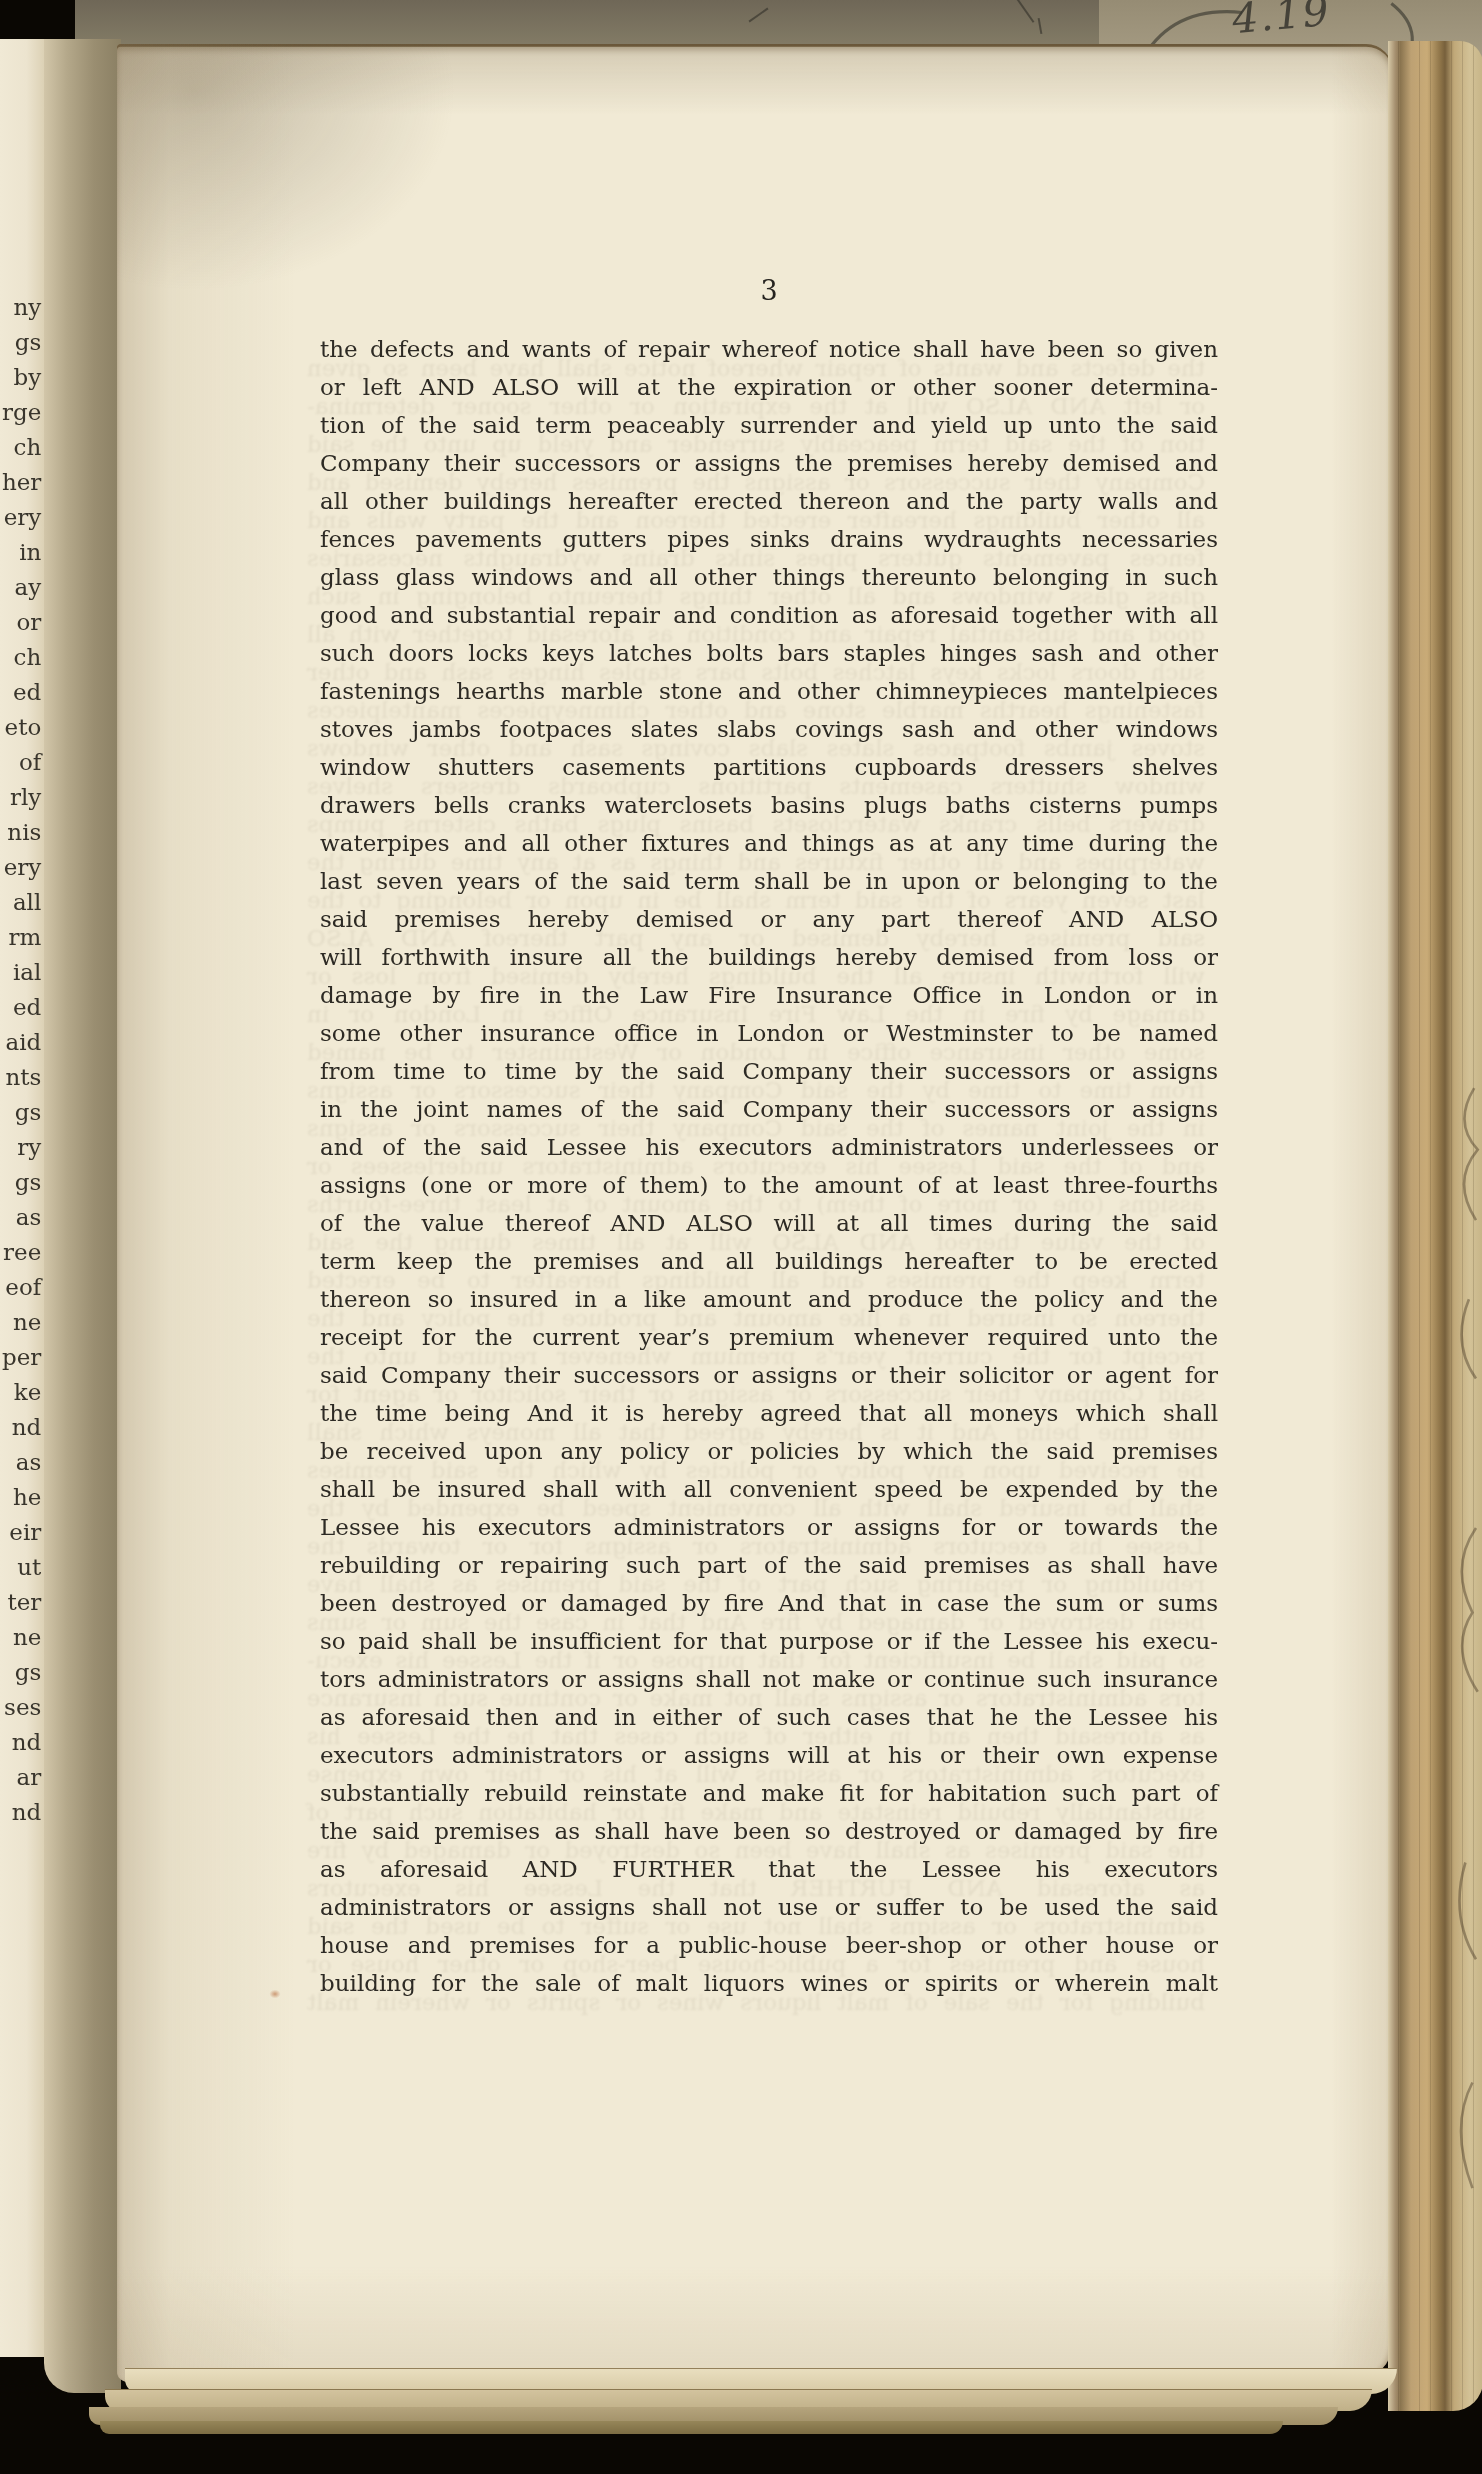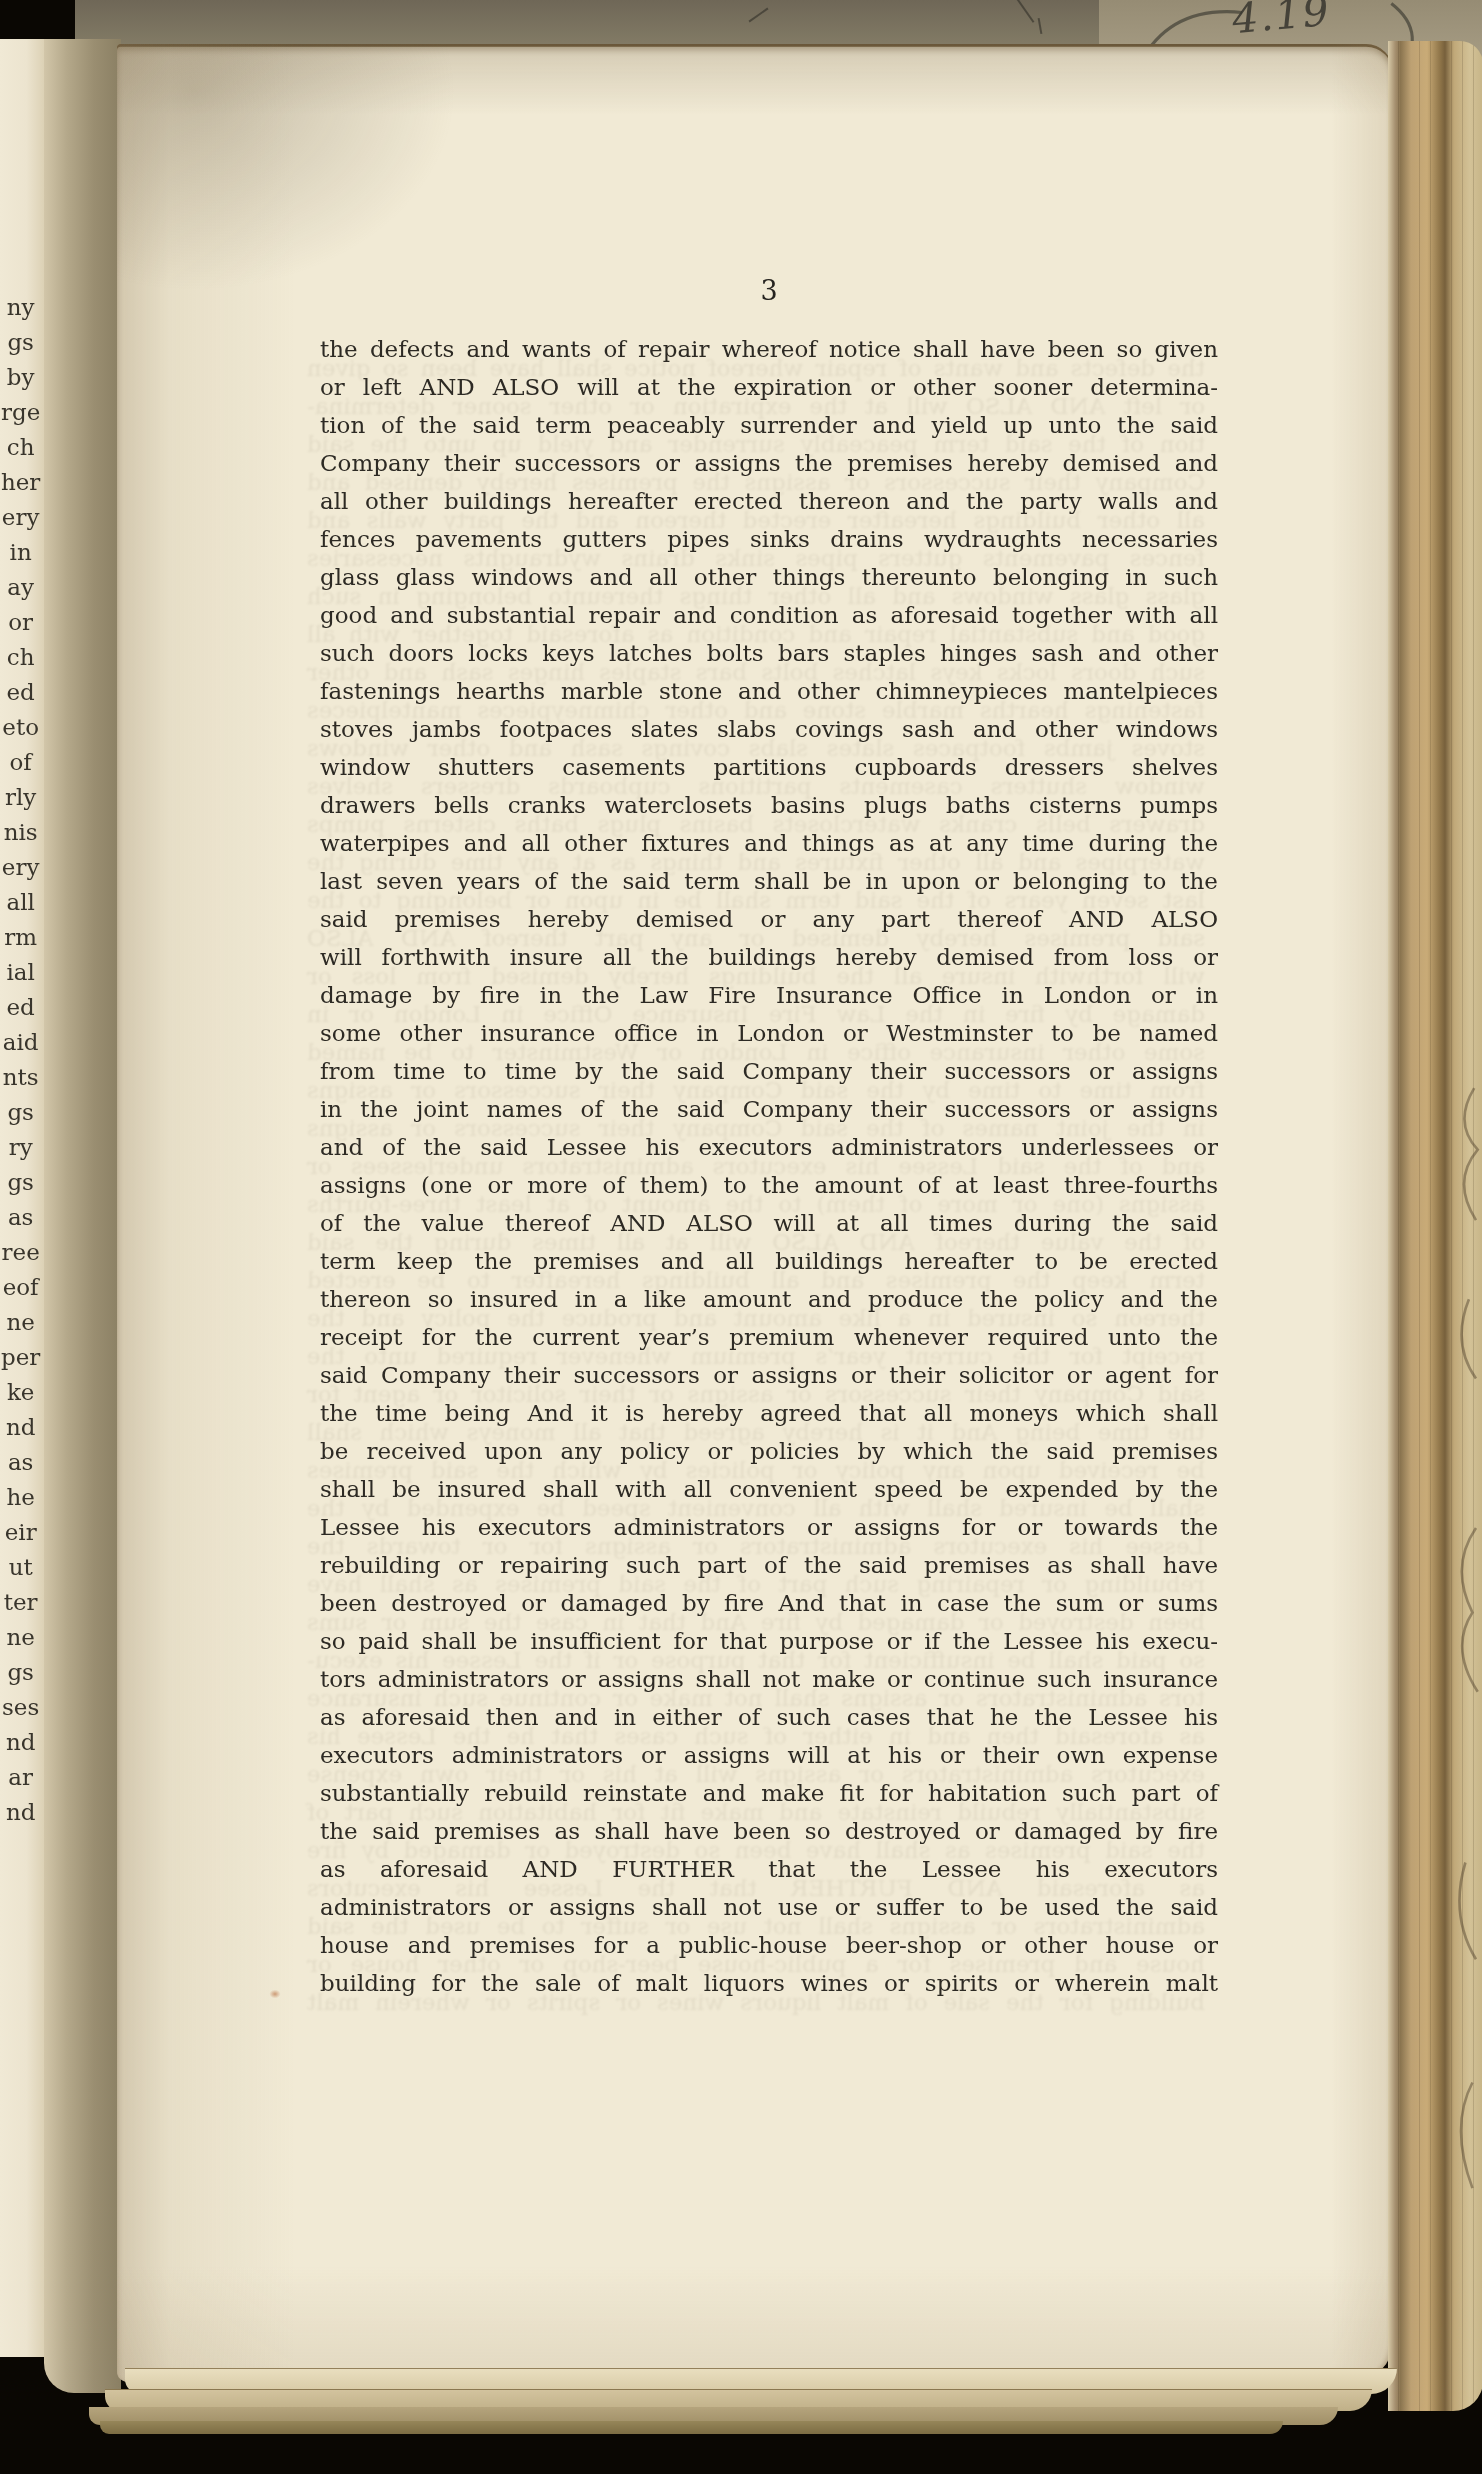--- a/index.html
+++ b/index.html
@@ -27,21 +27,21 @@
   .ink-mark.m2 { left:1010px; top:9px; width:30px; transform:rotate(55deg); }
   .ink-mark.m3 { left:1032px; top:25px; width:16px; transform:rotate(80deg); }
 
   
   .left-page {
     position:absolute; left:0; top:39px; width:44px; height:2318px;
     background:linear-gradient(90deg,#f0e9d5 0%,#ece4cf 60%,#dcd1b5 100%);
   }
   .frag-col {
     position:absolute; top:251px; right:2.7px; left:0;
-    text-align:center; font-size:23px; line-height:35px; color:#39352c;
+    text-align:right; font-size:23px; line-height:35px; color:#39352c;
   }
 
   
   .gutter {
     position:absolute; left:44px; top:39px; width:77px; height:2354px;
     background:linear-gradient(90deg,#d2c6a9 0%,#b4a88a 30%,#9a8e71 65%,#8a7f63 100%);
     border-bottom-left-radius:30px;
   }
 
   

